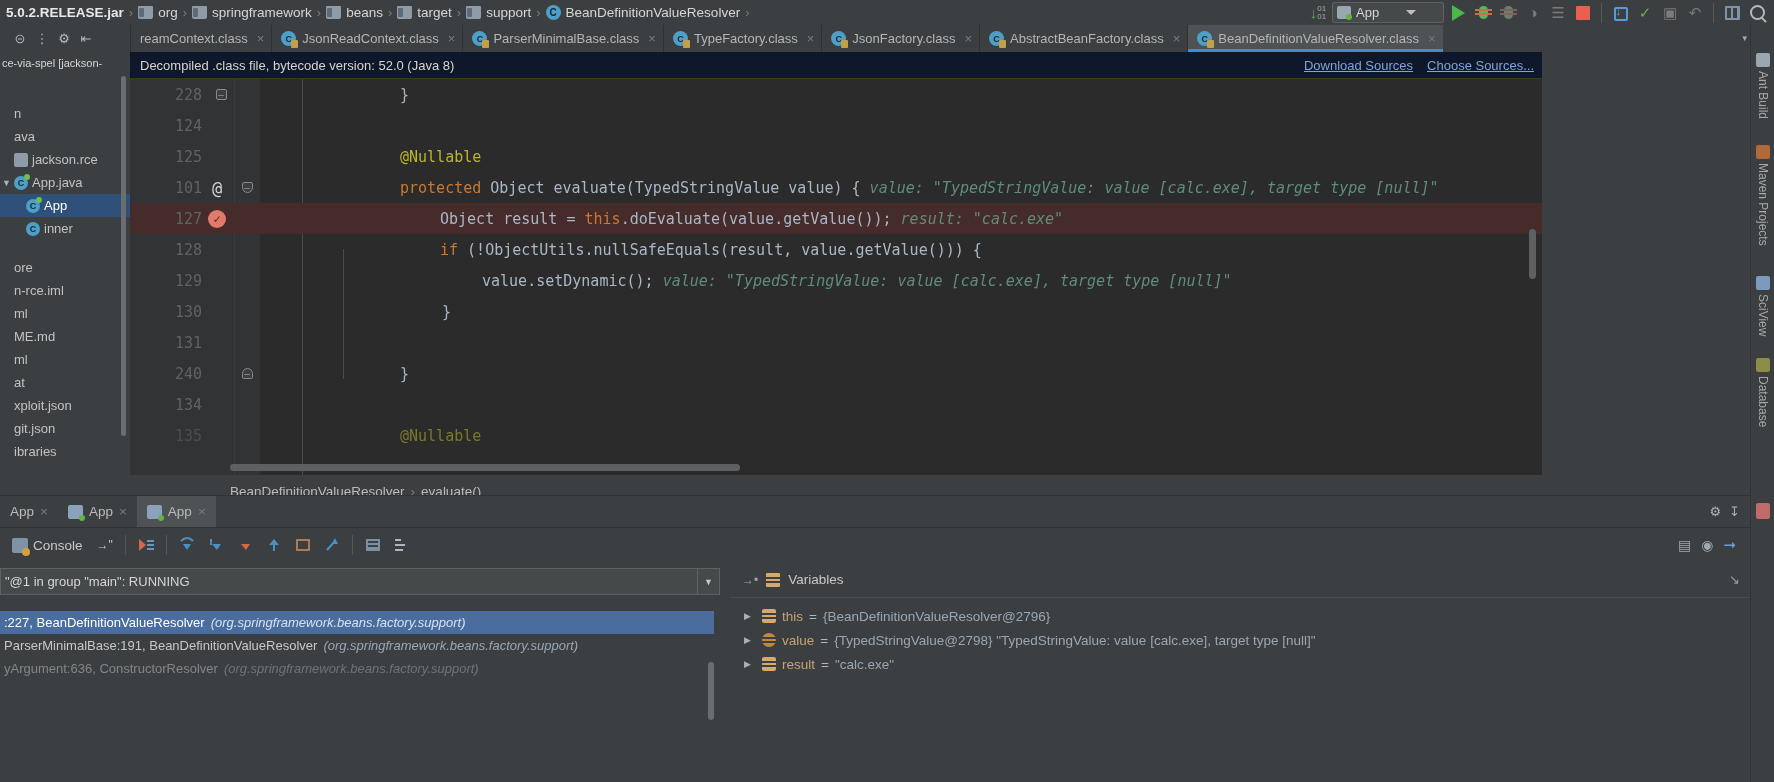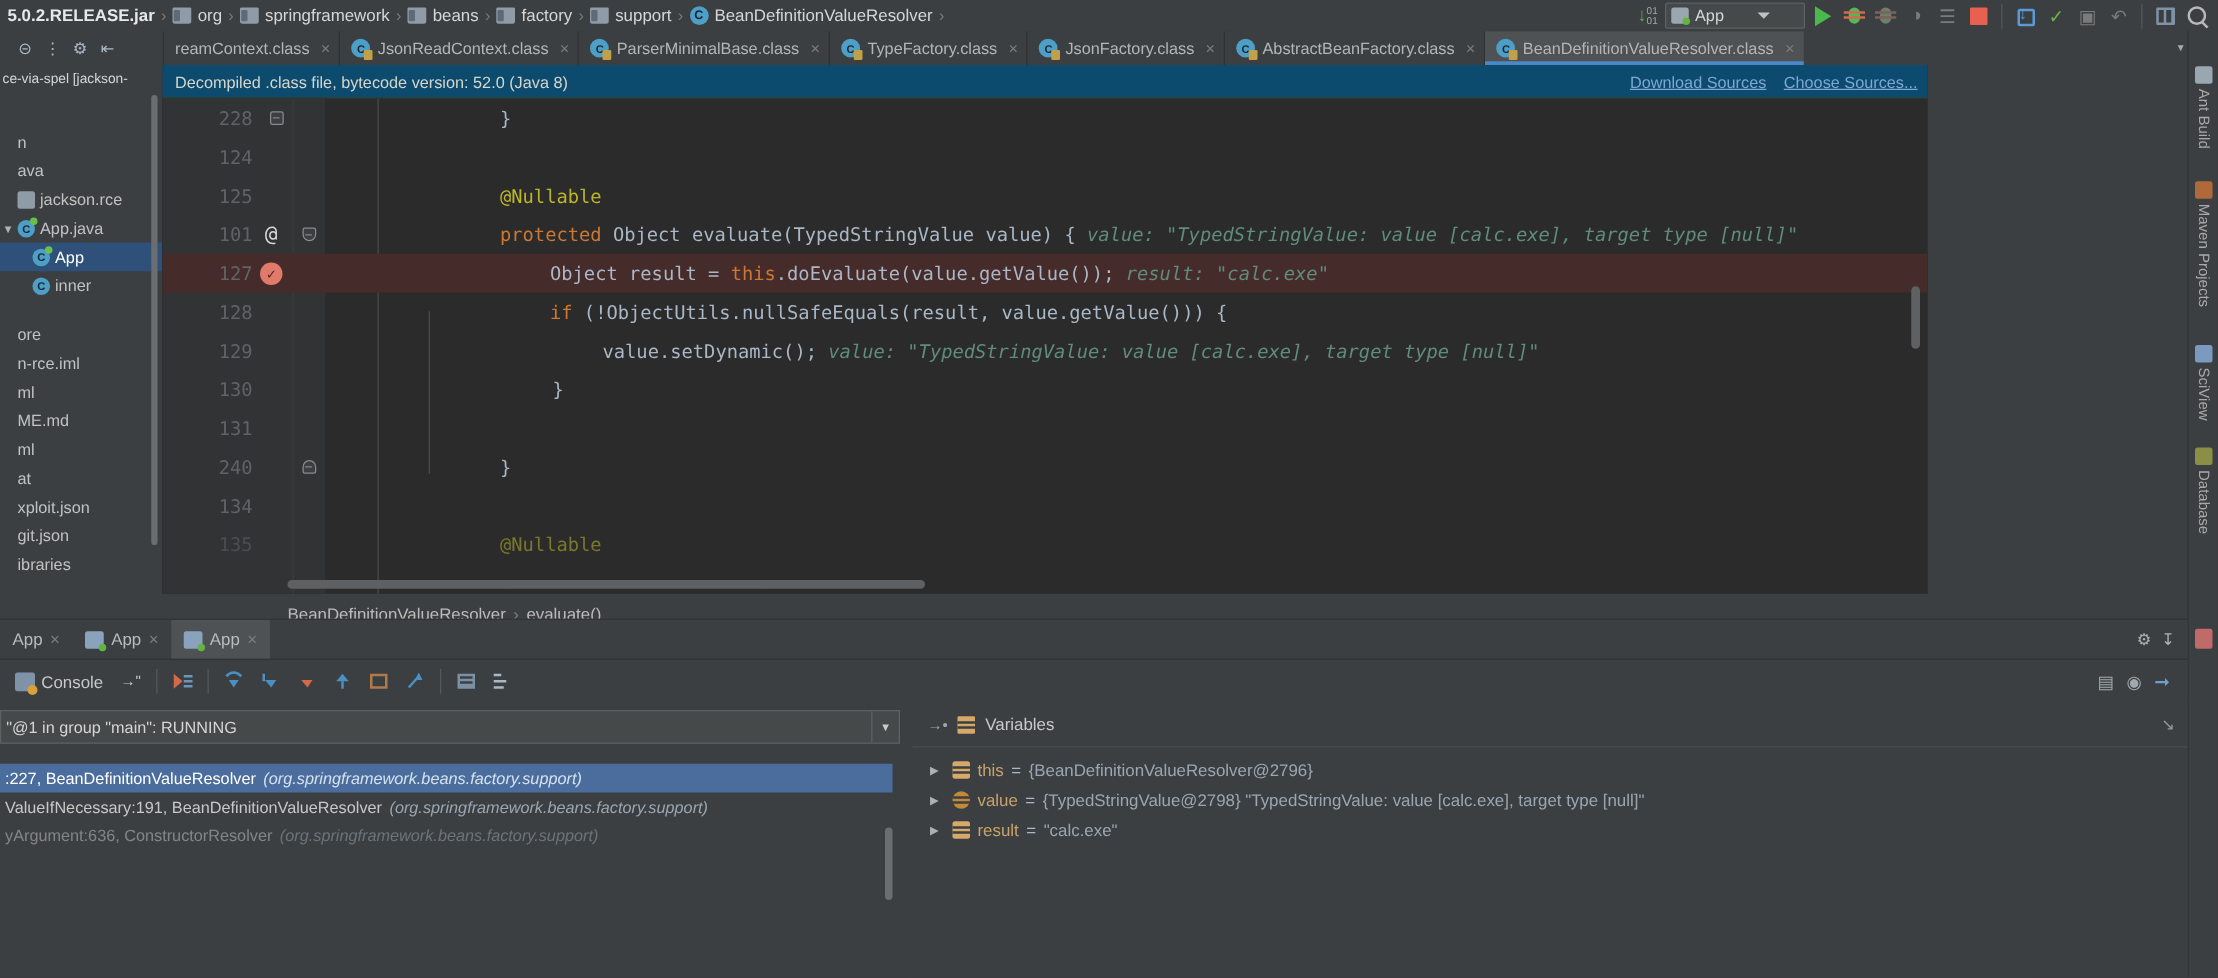--- a/index.html
+++ b/index.html
@@ -100,21 +100,21 @@
   .tree-arrow { width:12px; color:#b0b0b0; font-size:9px; flex:none; }
   .mini-ico { width:14px;height:14px;margin-right:4px;flex:none;border-radius:50%;background:#4d9fc7;
     display:flex;align-items:center;justify-content:center;color:#16262f;font-size:9px;font-weight:bold;position:relative;}
   .mini-ico.green::after{content:"";position:absolute;right:-2px;top:-2px;width:6px;height:6px;border-radius:50%;background:#6cbf4a;}
   .mini-ico.folderish{border-radius:2px;background:#8f9ba6;}
   .lp-scroll { position:absolute; right:4px; top:24px; width:5px; height:360px; background:#6b6e70; border-radius:3px; }
 
   
   .editor { position:absolute; left:130px; top:52px; width:1412px; height:423px; background:#2b2b2b; }
   .banner {
-    height:27px; background:#0c4a6e; border-bottom:1px solid #3a3c1a;
+    height:27px; background:#0f172a; border-bottom:1px solid #3a3c1a;
     display:flex; align-items:center; justify-content:space-between; padding:0 8px 0 10px;
     color:#d6d6cc; font-size:13px;gap:44px;
   }
   .banner-links { display:flex; gap:14px; }
   .banner-links a { color:#7ea6d6; text-decoration:underline; font-size:13px; }
   .codearea { position:relative; height:396px; overflow:hidden; background:#2b2b2b; font-family:"DejaVu Sans Mono", monospace; font-size:15px; }
   .gutter { position:absolute; left:0; top:0; width:130px; height:396px; background:#313335; }
   .codeline { position:relative; height:31px; display:flex; align-items:center; white-space:nowrap; }
   .codeline.hl-exec { background:#2f4f6f; }
   .codeline.hl-err { background:#462b2b; }
@@ -236,21 +236,21 @@
         <span>springframework</span>
       </div>
       <span class="crumb-sep">›</span>
       <div class="crumb">
         <span class="pkg-ico"></span>
         <span>beans</span>
       </div>
       <span class="crumb-sep">›</span>
       <div class="crumb">
         <span class="pkg-ico"></span>
-        <span>factory</span>
+        <span>target</span>
       </div>
       <span class="crumb-sep">›</span>
       <div class="crumb">
         <span class="pkg-ico"></span>
         <span>support</span>
       </div>
       <span class="crumb-sep">›</span>
       <div class="crumb">
         <span class="cls-ico">C</span>
         <span>BeanDefinitionValueResolver</span>
@@ -665,21 +665,21 @@
       <span style="color:#c8a36a;font-size:16px;">↓</span>
       <span style="color:#5aa0d0;font-size:16px;">▼</span>
       <span style="color:#62b543;font-size:16px;">⇅</span>
     </div>
 
     <div class="stackrow sel" style="margin-top:16px; width:714px;">
       <span>:227, BeanDefinitionValueResolver</span>
       <span class="pkgpart" style="margin-left:6px;">(org.springframework.beans.factory.support)</span>
     </div>
     <div class="stackrow">
-      <span>ValueIfNecessary:191, BeanDefinitionValueResolver</span>
+      <span>ParserMinimalBase:191, BeanDefinitionValueResolver</span>
       <span class="pkgpart" style="margin-left:6px;">(org.springframework.beans.factory.support)</span>
     </div>
     <div class="stackrow" style="opacity:0.5;">
       <span>yArgument:636, ConstructorResolver</span>
       <span class="pkgpart" style="margin-left:6px;">(org.springframework.beans.factory.support)</span>
     </div>
     <div class="fr-scroll"></div>
   </div>
 
   <div class="varspanel">

